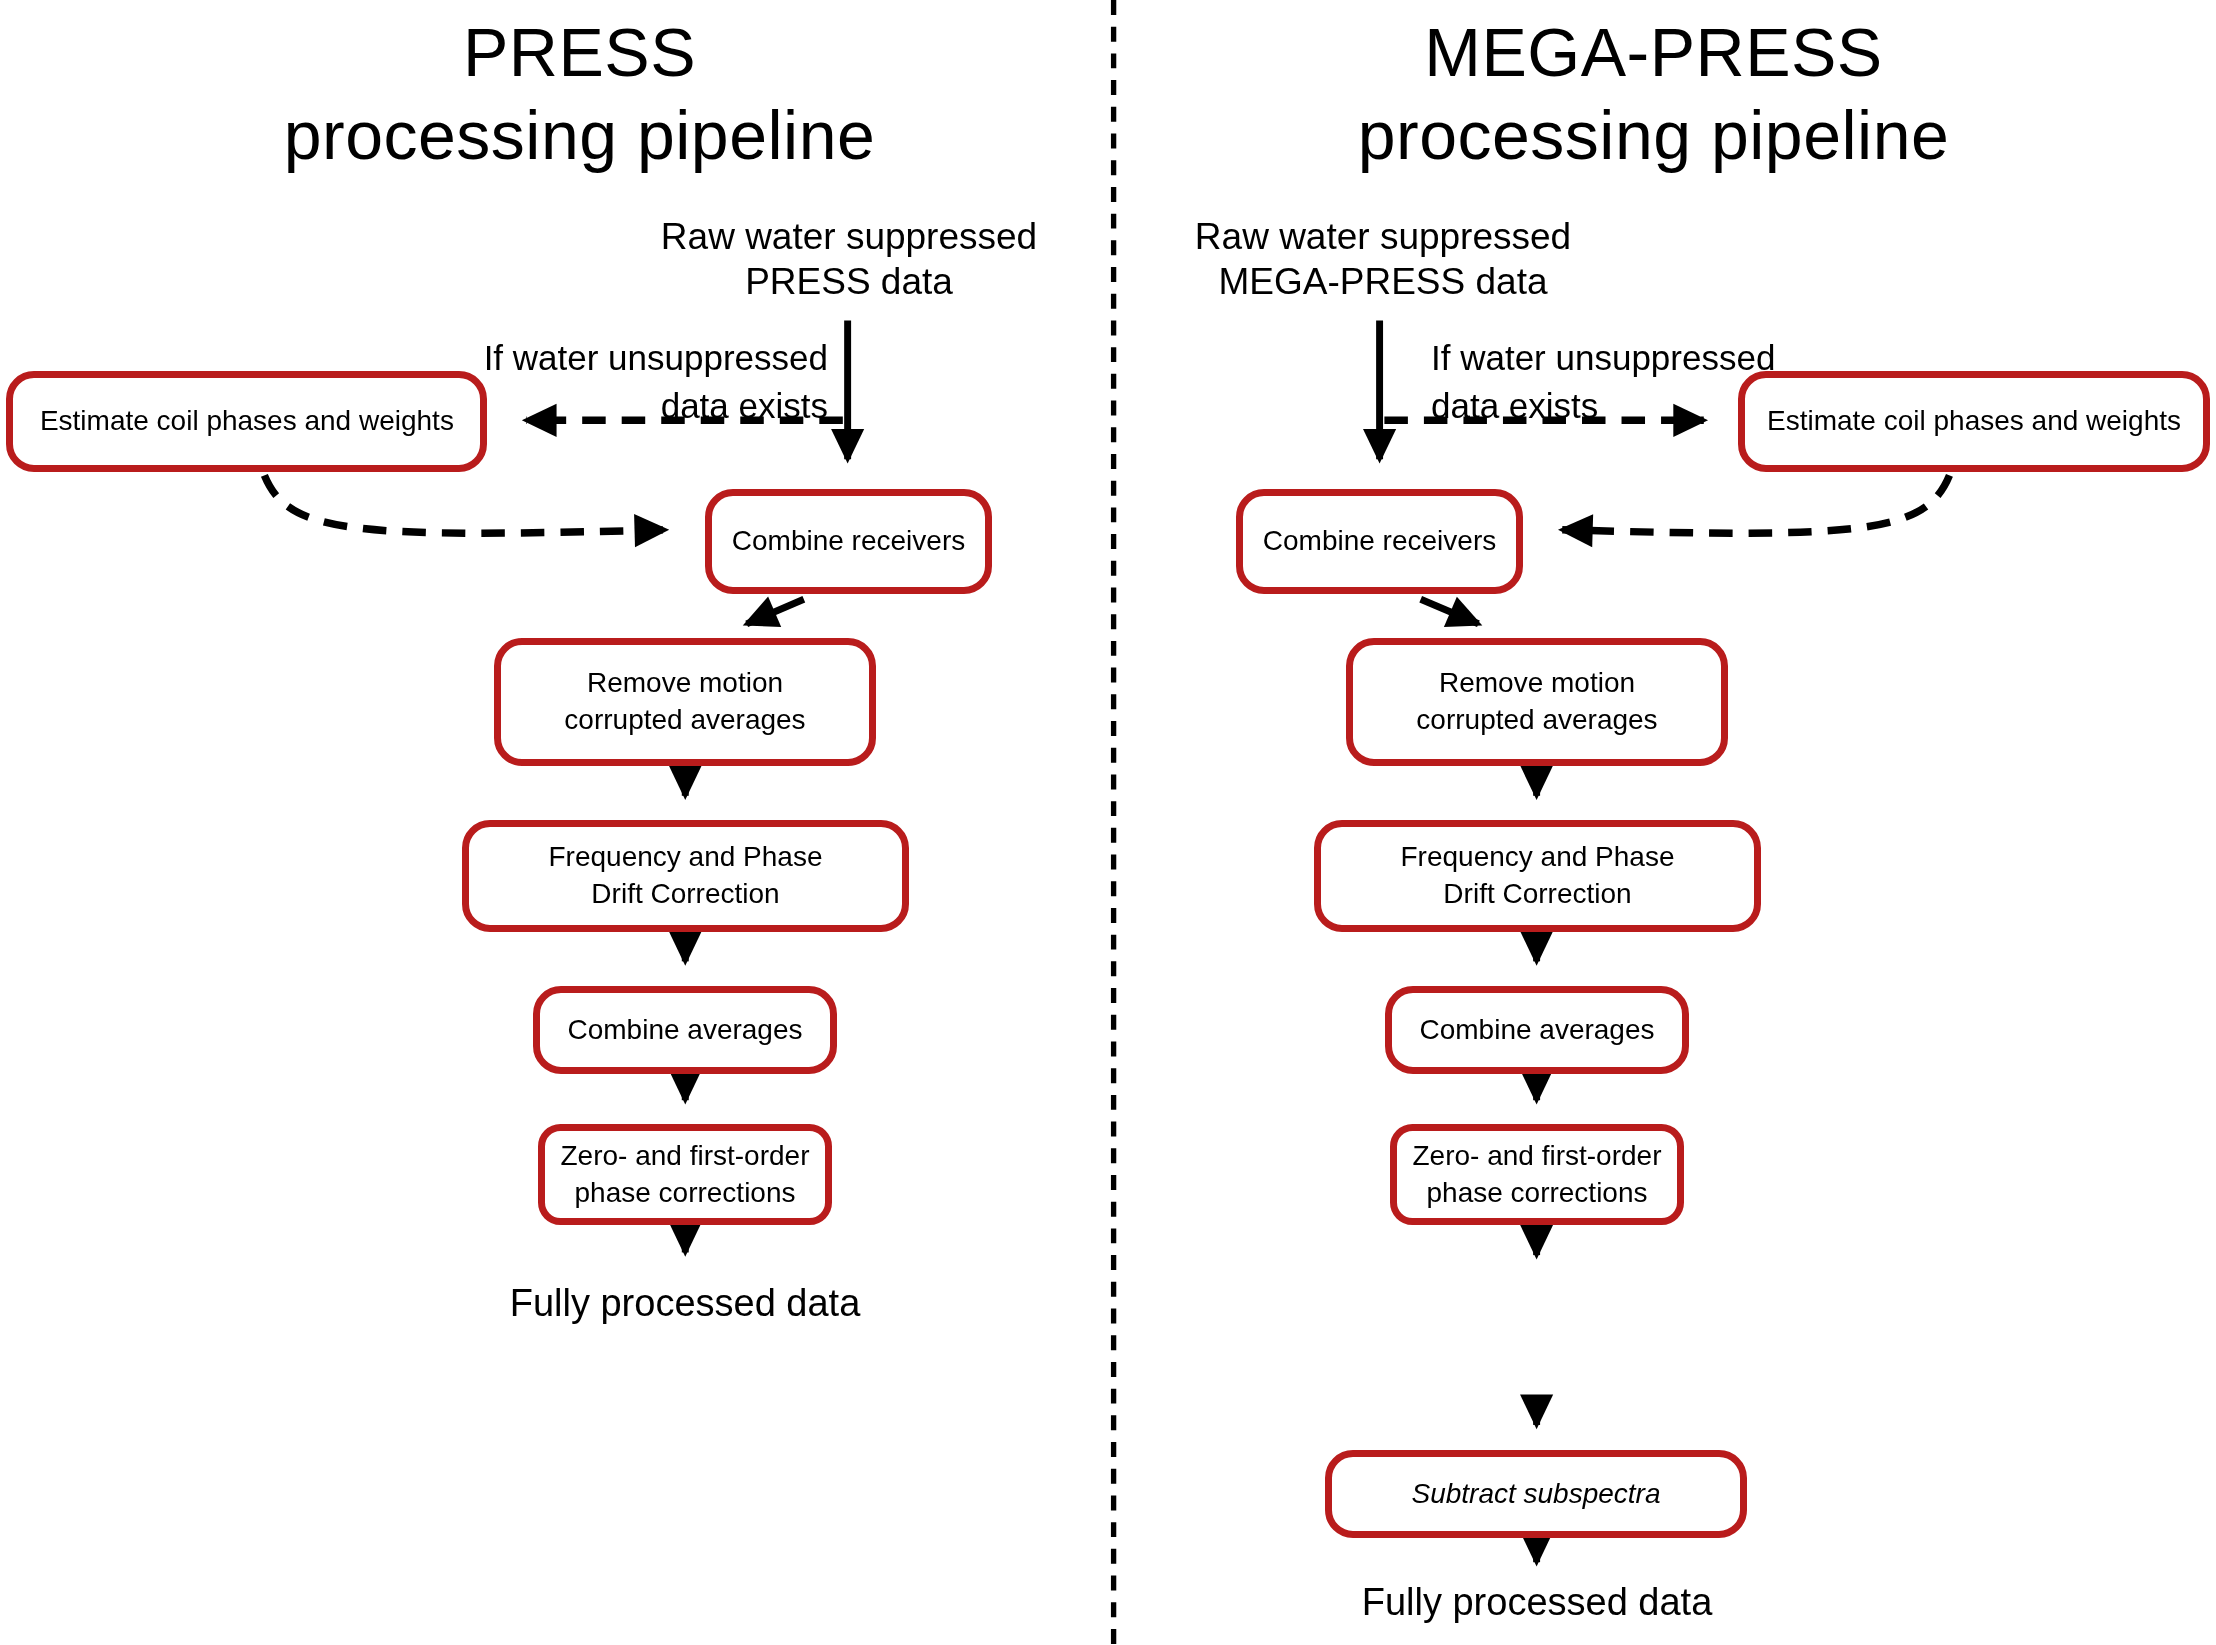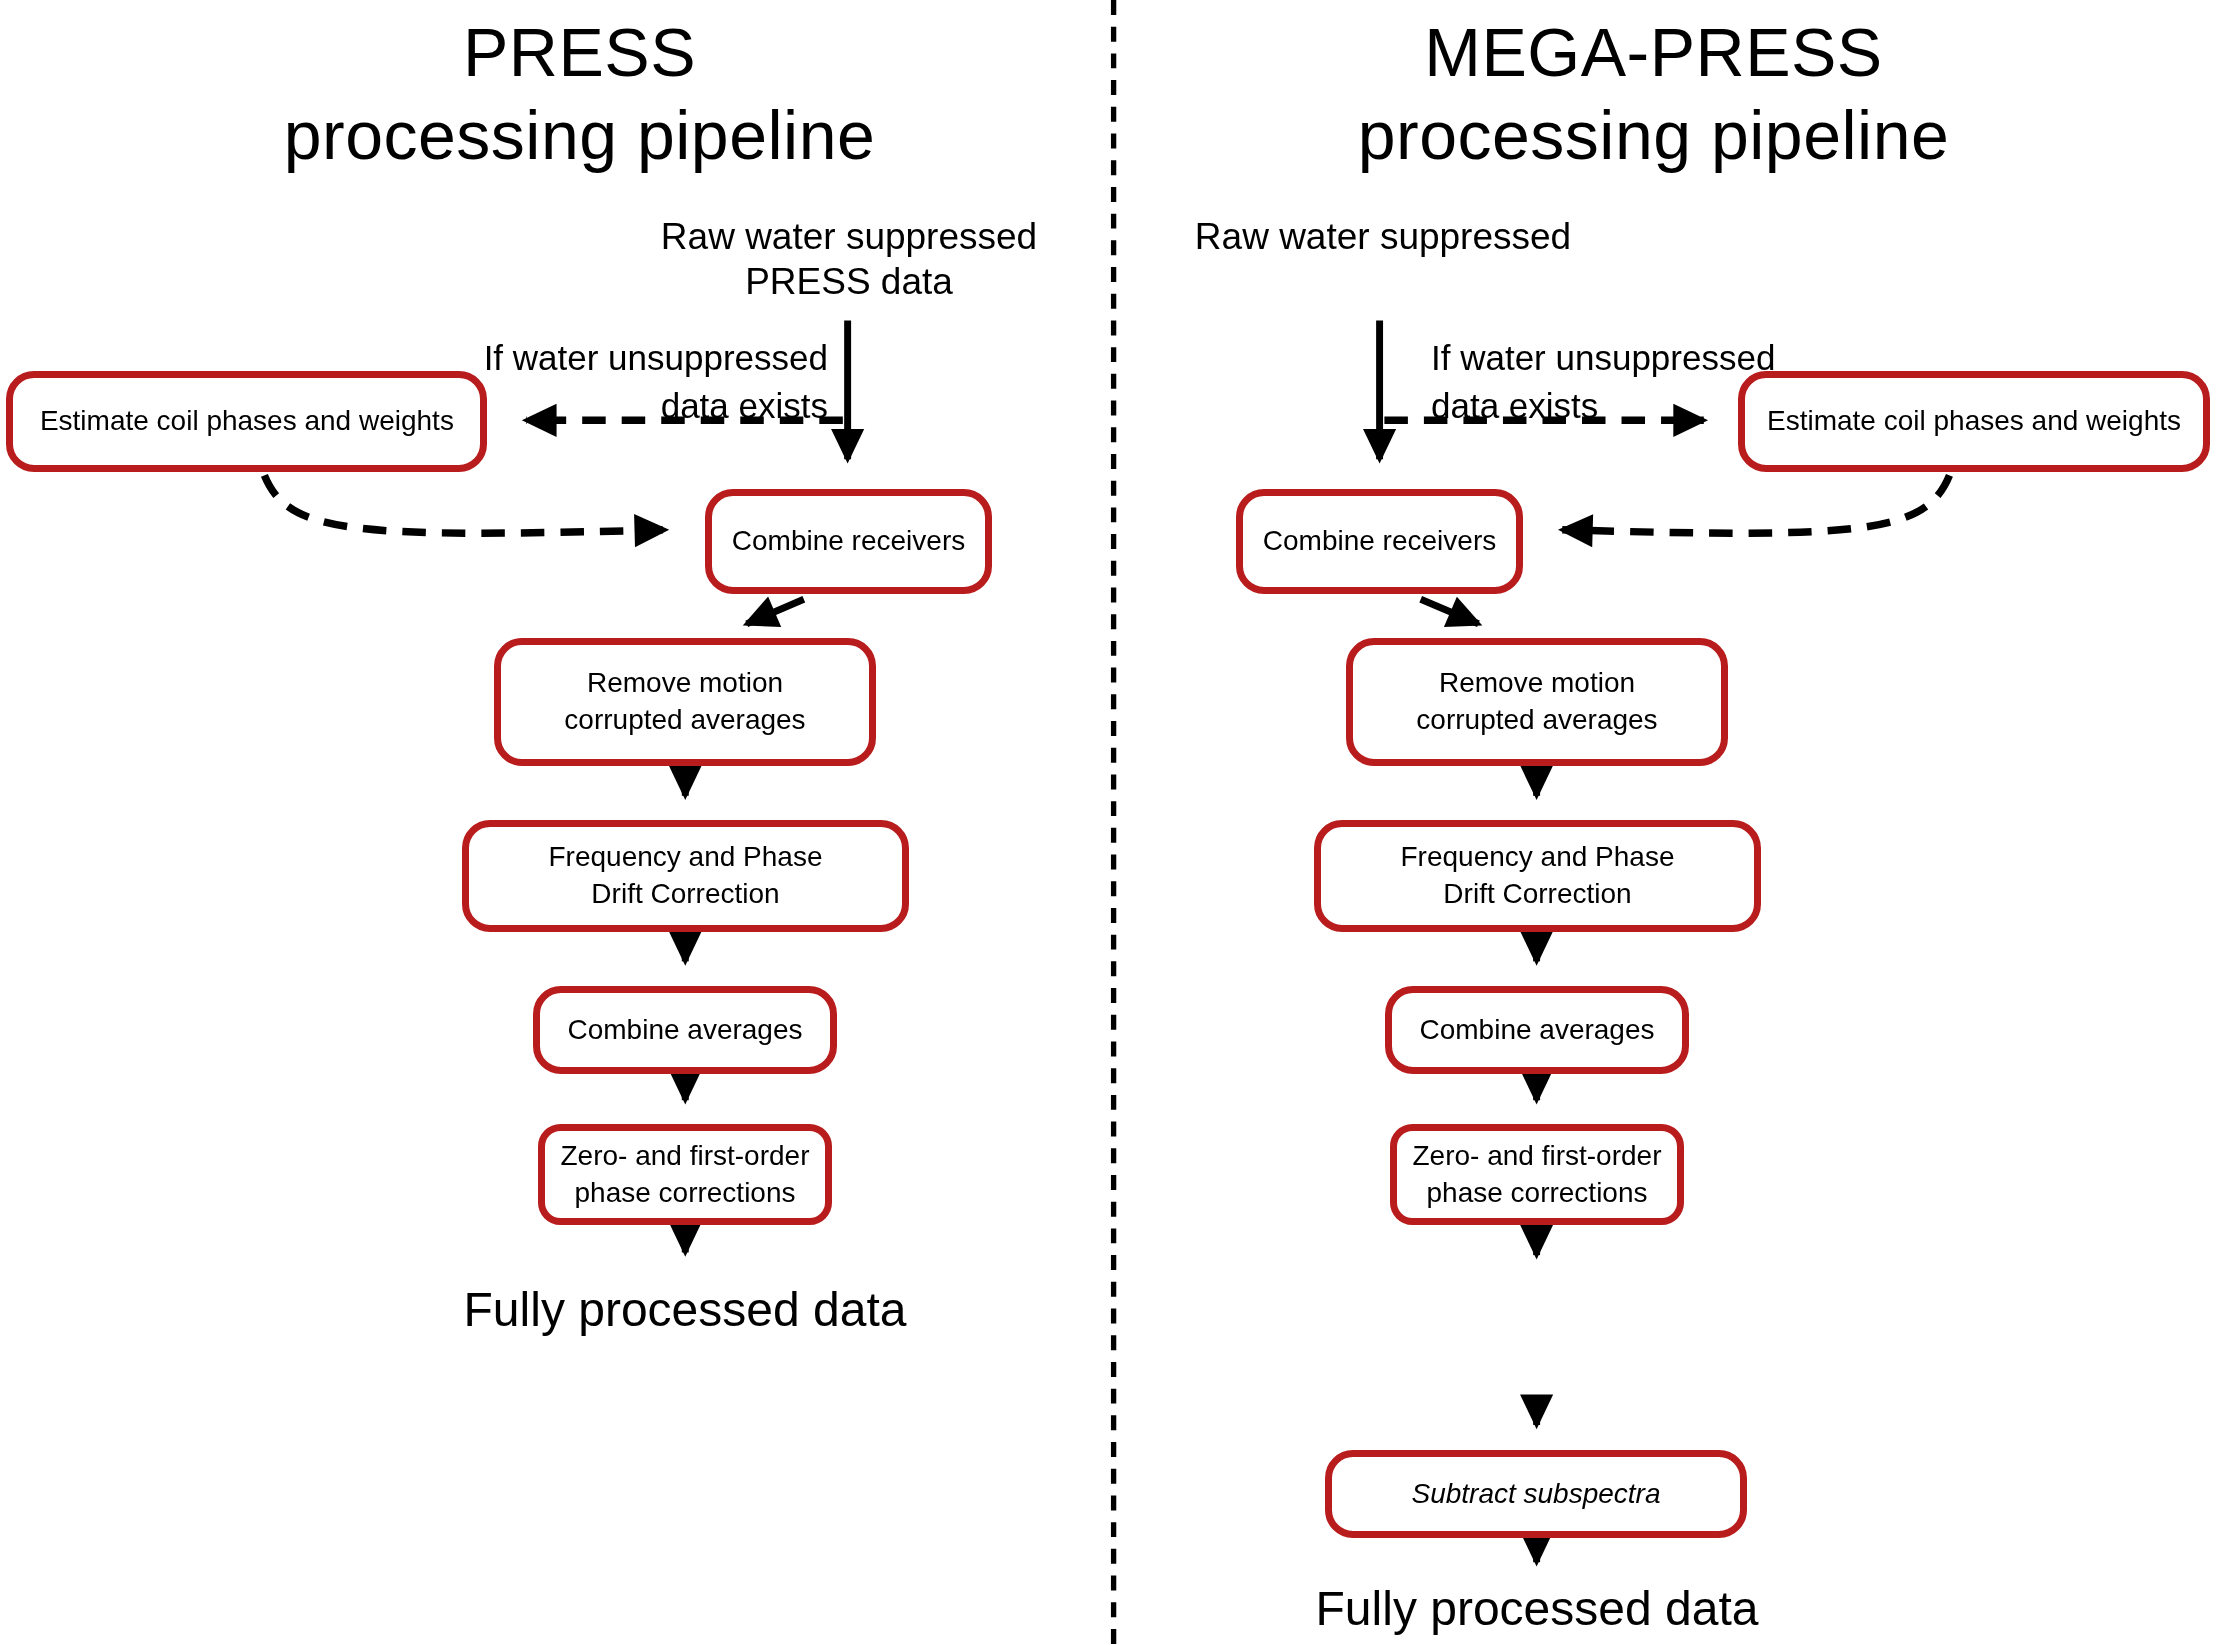--- a/index.html
+++ b/index.html
@@ -52,21 +52,21 @@
     position: absolute;
     font-size: 35px;
     line-height: 1.38;
   }
   .condition-note span { display: block; white-space: nowrap; }
   .note-right-align { text-align: right; }
   .note-left-align  { text-align: left; }
   .result-label {
     position: absolute;
     text-align: center;
-    font-size: 48px;
+    font-size: 38px;
     white-space: nowrap;
   }
 </style>
 </head>
 <body>
 
 <div class="canvas">
 
   <svg class="arrow-layer" viewBox="0 0 4149 3080">
     <defs>
@@ -142,20 +142,21 @@
 
   <div class="result-label" style="left:418px; top:1282px; width:534px;">Fully processed data</div>
 
   <div class="title" style="left:1253px; top:10.7px; width:801px;">
     <span>MEGA-PRESS</span>
     <span>processing pipeline</span>
   </div>
 
   <div class="source-label" style="left:1116px; top:214px; width:534px;">
     <span>Raw water suppressed</span>
+    <span>MEGA-PRESS data</span>
   </div>
 
   <div class="condition-note note-left-align" style="left:1431px; top:334px; width:374px;">
     <span>If water unsuppressed</span>
     <span>data exists</span>
   </div>
 
   <div class="node" style="left:1738px; top:371px; width:472px; height:101px;">
     <span>Estimate coil phases and weights</span>
   </div>

